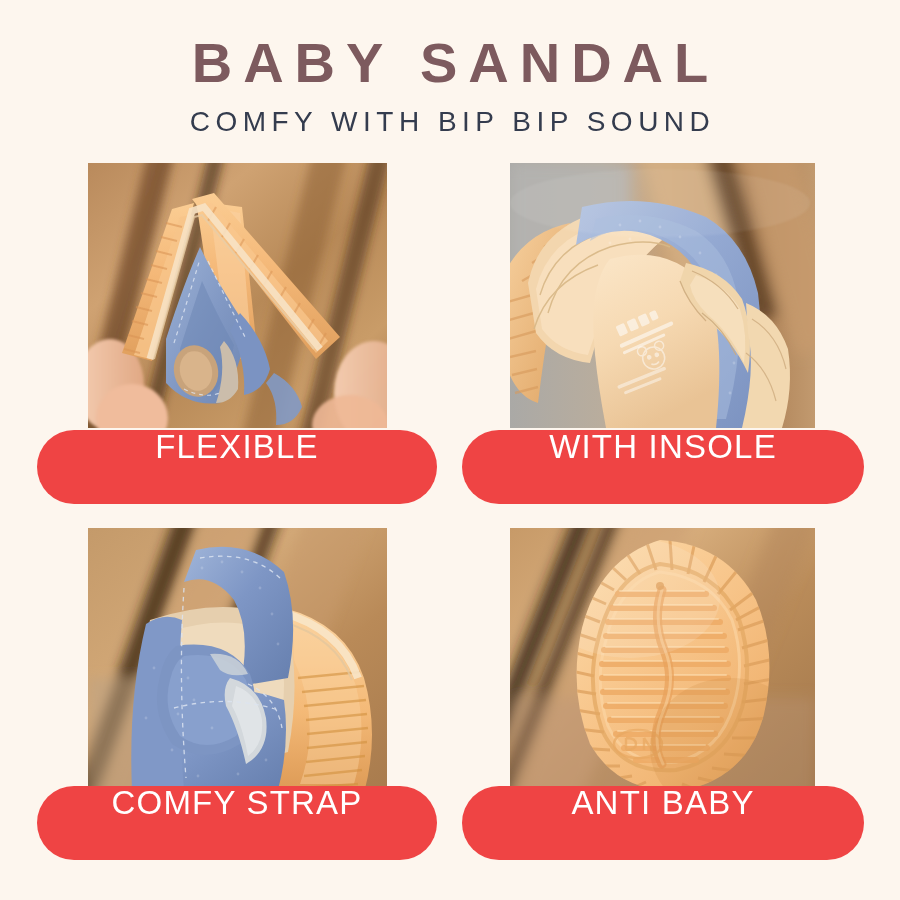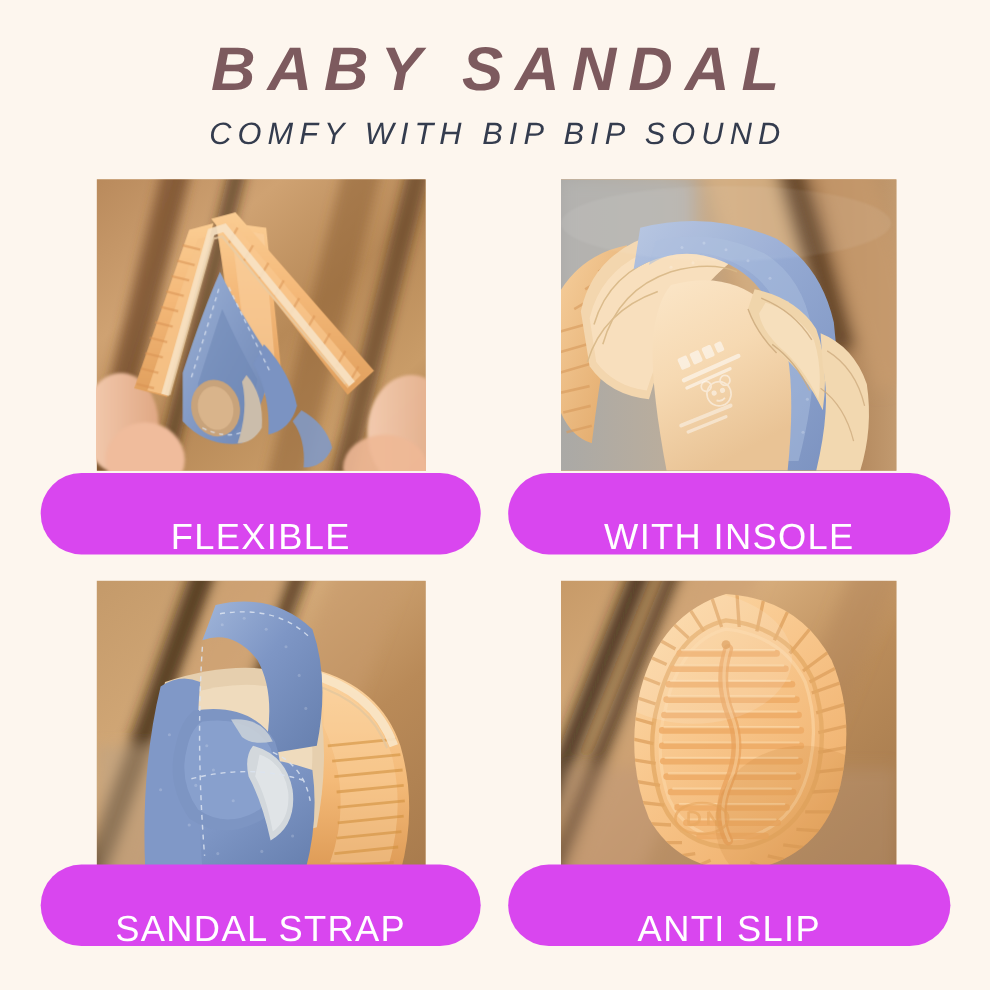--- a/index.html
+++ b/index.html
@@ -22,21 +22,20 @@
     width: 900px; height: 900px;
     background: #fdf6ee;
   }
 
   
   .header {
     position: absolute;
     left: 0; top: 0;
     width: 900px;
     text-align: center;
-    font-style: italic;
   }
 
   .title {
     margin-top: 34px;
     font-size: 56px;
     font-weight: 700;
     letter-spacing: 11px;
     color: #7d5a5e;
     line-height: 1.05;
     text-indent: 11px;
@@ -63,23 +62,23 @@
     position: absolute;
     overflow: hidden;
     background: #c49a6c;
   }
 
   .photo svg { display: block; width: 100%; height: 100%; }
 
   .pill {
     position: absolute;
     border-radius: 999px;
-    background: #d946ef;
+    background: #ef4444;
     display: flex;
-    align-items: flex-end;
+    align-items: flex-start;
     justify-content: center;
   }
 
   .pill-label {
     color: #ffffff;
     font-size: 33px;
     font-weight: 400;
     letter-spacing: 1.2px;
     line-height: 1;
     white-space: nowrap;
@@ -455,21 +454,21 @@
         <g stroke="#dce4f1" stroke-width="1.3" stroke-dasharray="4.5 4.5" fill="none" opacity="0.85">
           <path d="M112 30 Q162 22 192 50"></path>
           <path d="M160 156 Q188 168 194 200"></path>
           <path d="M86 180 Q140 166 190 182"></path>
           <path d="M96 60 Q90 150 98 250"></path>
         </g>
       </svg>
     </div>
 
     <div class="pill">
-      <span class="pill-label">SANDAL STRAP</span>
+      <span class="pill-label">COMFY STRAP</span>
     </div>
   </div>
 
   <div class="card" id="card-anti-slip">
 
     <div class="photo">
       <svg viewBox="0 0 305 265" preserveAspectRatio="none" aria-hidden="true">
         <defs>
           <linearGradient id="a-bg" x1="0" y1="0" x2="1" y2="1">
             <stop offset="0%" stop-color="#c79a68"></stop>
@@ -585,17 +584,17 @@
             <path d="M134 210 L134 222 M134 210 L142 222 L142 210" fill="none" stroke="#e8a862" stroke-width="2.4"></path>
           </g>
 
           <ellipse cx="120" cy="70" rx="90" ry="60" fill="#ffffff" opacity="0.12"></ellipse>
           <ellipse cx="220" cy="220" rx="80" ry="70" fill="#c07c33" opacity="0.16"></ellipse>
         </g>
       </svg>
     </div>
 
     <div class="pill">
-      <span class="pill-label">ANTI SLIP</span>
+      <span class="pill-label">ANTI BABY</span>
     </div>
   </div>
 
 </div>
 
 </body></html>

